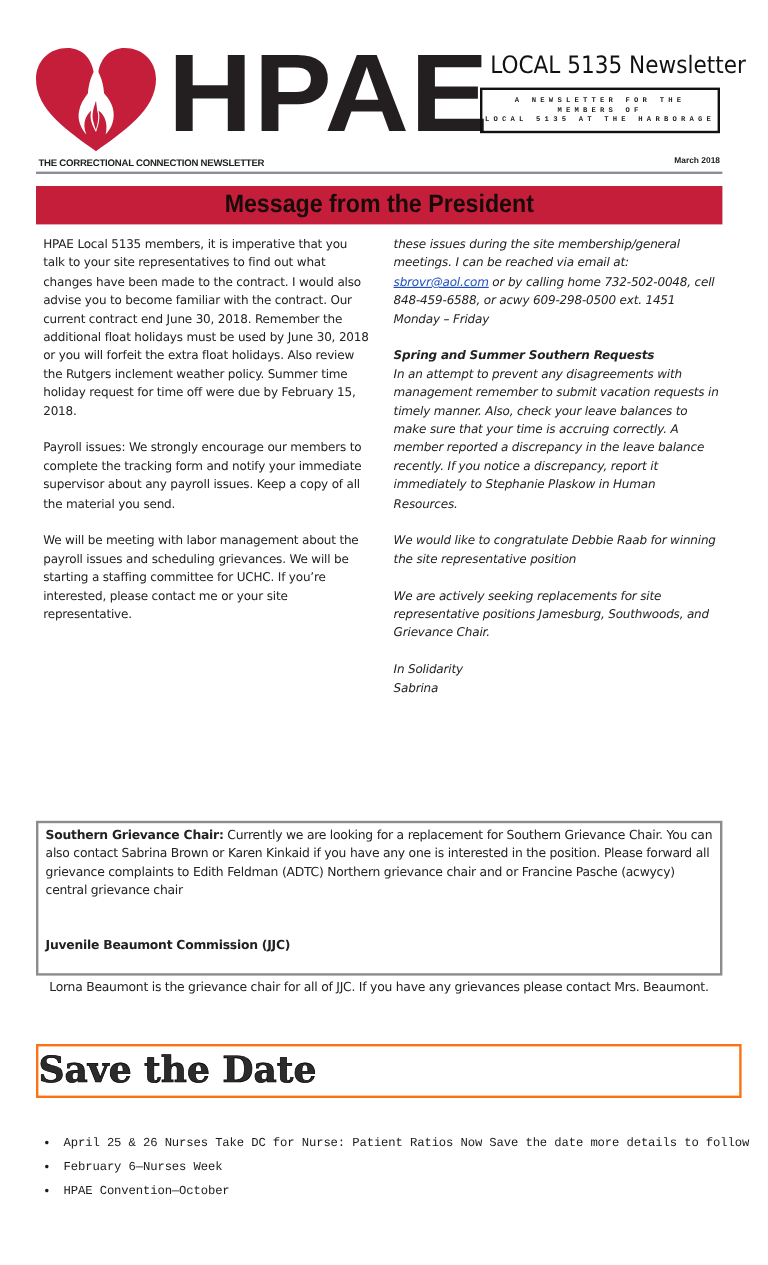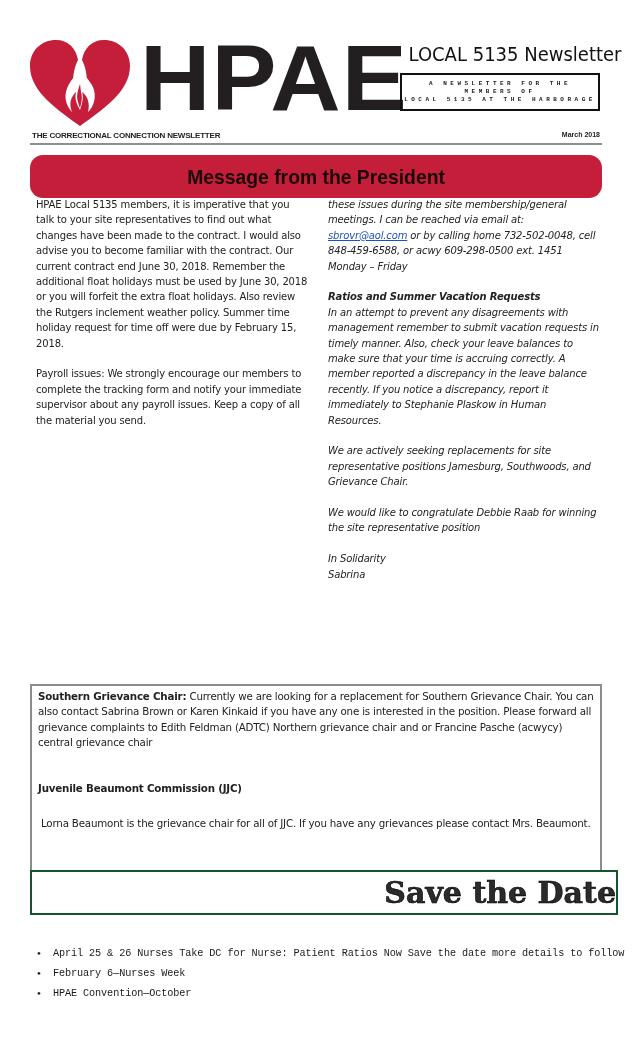--- a/index.html
+++ b/index.html
@@ -9,37 +9,37 @@
   .wordmark { position: absolute; left: 140px; top: 28px; font-family: "Liberation Sans", sans-serif; font-weight: bold; font-size: 92px; line-height: 100px; letter-spacing: 1px; color: #231f20; transform: scaleX(1.06); transform-origin: left top; }
 
   .nl-title { position: absolute; left: 398px; top: 42px; width: 210px; text-align: center; font-family: "DejaVu Sans", sans-serif; font-size: 20px; color: #111; transform: scaleX(0.9); transform-origin: center; letter-spacing: 0px; white-space: nowrap; }
   .nl-box { position: absolute; left: 400px; top: 73px; width: 200px; height: 38px; border: 2px solid #111; box-sizing: border-box; display: flex; flex-direction: column; align-items: center; justify-content: center; }
   .nl-box span { font-family: "Liberation Mono", monospace; font-weight: bold; font-size: 6px; letter-spacing: 3.5px; line-height: 8px; color: #222; white-space: nowrap; }
 
   .sub-left { position: absolute; left: 32px; top: 131px; font-size: 8px; font-weight: bold; color: #222; letter-spacing: -0.2px; }
   .sub-right { position: absolute; right: 40px; top: 131px; font-size: 7px; font-weight: bold; color: #222; }
   .rule { position: absolute; left: 30px; top: 143px; width: 572px; height: 2px; background: #8a8f96; }
 
-  .banner { position: absolute; left: 30px; top: 155px; width: 572px; height: 43px; background: #c41e3a; display: flex; align-items: center; justify-content: center; border-radius: 13px; }
+  .banner { position: absolute; left: 30px; top: 155px; width: 572px; height: 32px; background: #c41e3a; display: flex; align-items: center; justify-content: center; }
   .banner span { font-family: "Liberation Sans", sans-serif; font-weight: bold; font-size: 21px; color: #1a0a0a; transform: scaleX(0.92); }
 
   .col { position: absolute; top: 197px; font-family: "DejaVu Sans", sans-serif; font-size: 10px; line-height: 15.4px; color: #222; letter-spacing: -0.15px; }
   .col.left { left: 36px; width: 272px; }
   .col.right { left: 328px; width: 272px; font-style: italic; }
   .col p { margin: 0 0 15.4px 0; }
   .col .h { font-weight: bold; display: block; }
   .col a { color: #1f4fbf; text-decoration: underline; }
 
-  .grv { position: absolute; left: 30px; top: 684px; width: 572px; height: 188px; border: 2px solid #8c8c8c; box-sizing: border-box; padding: 3px 6px; font-family: "DejaVu Sans", sans-serif; font-size: 10.3px; line-height: 15.4px; color: #222; letter-spacing: -0.2px; }
+  .grv { position: absolute; left: 30px; top: 684px; width: 572px; height: 129px; border: 2px solid #8c8c8c; box-sizing: border-box; padding: 3px 6px; font-family: "DejaVu Sans", sans-serif; font-size: 10.3px; line-height: 15.4px; color: #222; letter-spacing: -0.2px; }
   .grv p { margin: 0; }
   .grv .b { font-weight: bold; }
   .grv .gap { height: 30px; }
   .grv .jjc-body { margin-top: 20px; padding-left: 3px; }
 
-  .save { position: absolute; left: 30px; top: 870px; width: 588px; height: 45px; border: 2px solid #14532d; box-sizing: border-box; display: flex; align-items: center; justify-content: flex-end; }
+  .save { position: absolute; left: 30px; top: 870px; width: 588px; height: 45px; border: 2px solid #f97316; box-sizing: border-box; display: flex; align-items: center; justify-content: flex-start; }
   .save span { font-family: "DejaVu Serif", serif; font-weight: bold; font-size: 30px; color: #2b2b2b; -webkit-text-stroke: 0.6px #000; letter-spacing: 0px; }
 
   .events { position: absolute; left: 36px; top: 943px; margin: 0; padding: 0; list-style: none; font-family: "DejaVu Serif", serif; font-size: 10.2px; color: #1a1a1a; }
   .events li { display: flex; align-items: center; height: 20px; }
   .events .bullet { width: 17px; font-size: 10px; }
   .events .txt { letter-spacing: -0.1px; font-family: Liberation Mono, monospace; }
 </style>
 </head>
 <body>
 
@@ -61,33 +61,34 @@
 <div class="sub-right">March 2018</div>
 <div class="rule"></div>
 
 <div class="banner">
   <span>Message from the President</span>
 </div>
 
 <div class="col left">
   <p>HPAE Local 5135 members, it is imperative that you talk to your site representatives to find out what changes have been made to the contract. I would also advise you to become familiar with the contract. Our current contract end June 30, 2018.  Remember the additional float holidays must be used by June 30, 2018 or you will forfeit the extra float holidays. Also review the Rutgers inclement weather policy. Summer time holiday request for time off were due by February 15, 2018.</p>
   <p>Payroll issues: We strongly encourage our members to complete the tracking form and notify your immediate supervisor about any payroll issues. Keep a copy of all the material you send.</p>
+  <p>We will be meeting with labor management about the payroll issues and scheduling grievances. We will be starting a staffing committee for UCHC. If you’re interested, please contact me or your site representative.</p>
 </div>
 
 <div class="col right">
   <p>
     <span>these issues during the site membership/general meetings.  I can be reached via email at:</span><br>
     <a href="#">sbrovr@aol.com</a><span> or by calling home 732-502-0048, cell 848-459-6588, or acwy 609-298-0500 ext. 1451 Monday – Friday</span>
   </p>
   <p>
-    <span class="h">Ratios and Summer Vacation Requests</span>
+    <span class="h">Spring and Summer Southern Requests</span>
     <span>In an attempt to prevent any disagreements with management remember to submit vacation requests in timely manner. Also, check your leave balances to make sure that your time is accruing correctly. A member reported a discrepancy in the leave balance recently. If you notice a discrepancy, report it immediately to Stephanie Plaskow in Human Resources.</span>
   </p>
+  <p>We would like to congratulate Debbie Raab for winning the site representative position</p>
   <p>We are actively seeking replacements for site representative positions Jamesburg, Southwoods, and Grievance Chair.</p>
-  <p>We would like to congratulate Debbie Raab for winning the site representative position</p>
   <p>
     <span>In Solidarity</span><br>
     <span>Sabrina</span>
   </p>
 </div>
 
 <div class="grv">
   <p><span class="b">Southern Grievance Chair:</span><span>  Currently we are looking for a replacement for Southern Grievance Chair. You can also contact Sabrina Brown or Karen Kinkaid if you have any one is interested in the position. Please forward all grievance complaints to Edith Feldman  (ADTC)  Northern grievance chair and or Francine Pasche (acwycy) central grievance chair</span></p>
   <div class="gap"></div>
   <p class="b">Juvenile Beaumont Commission (JJC)</p>

